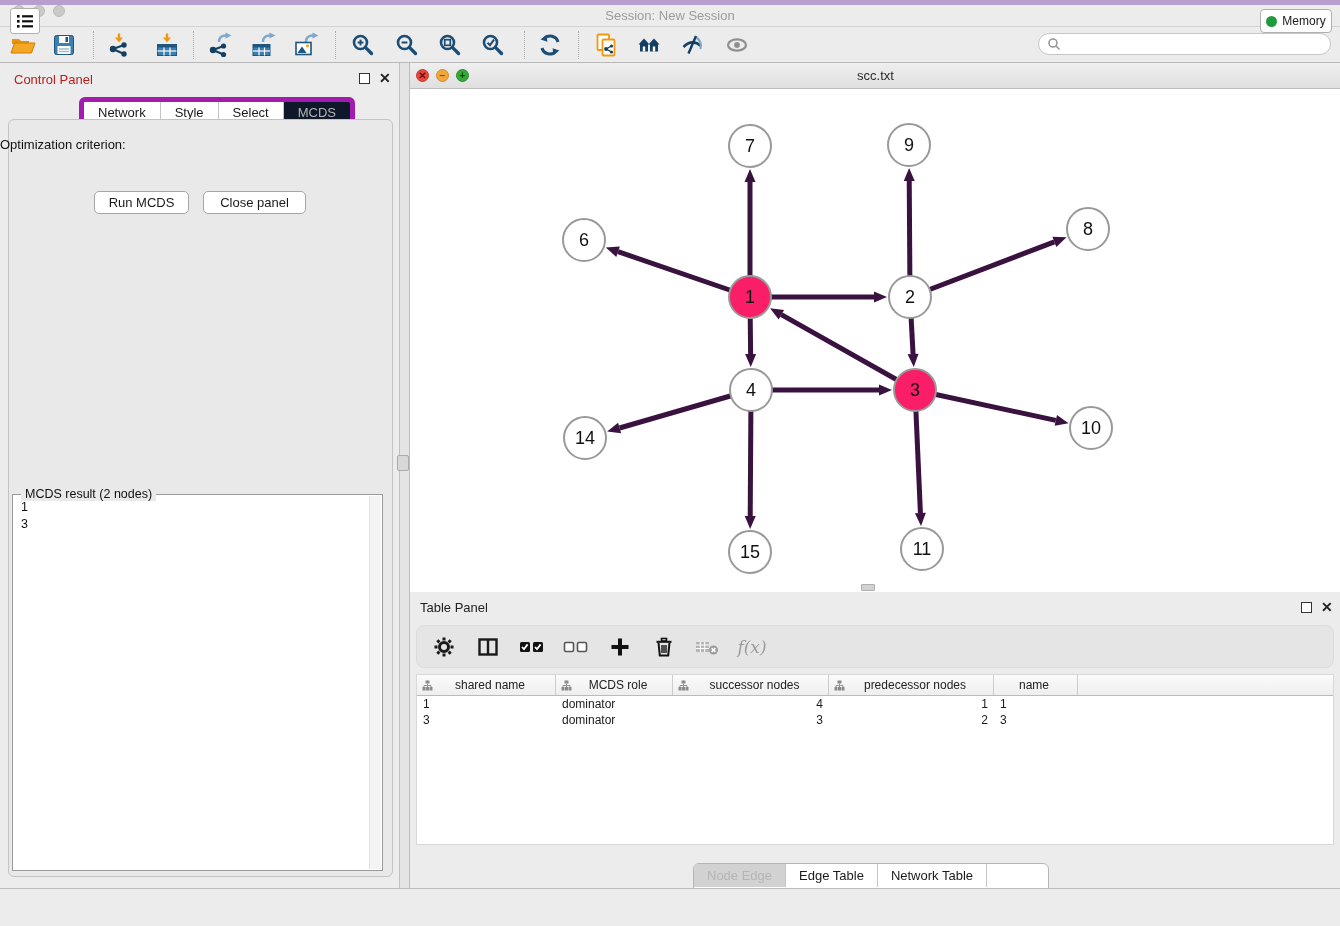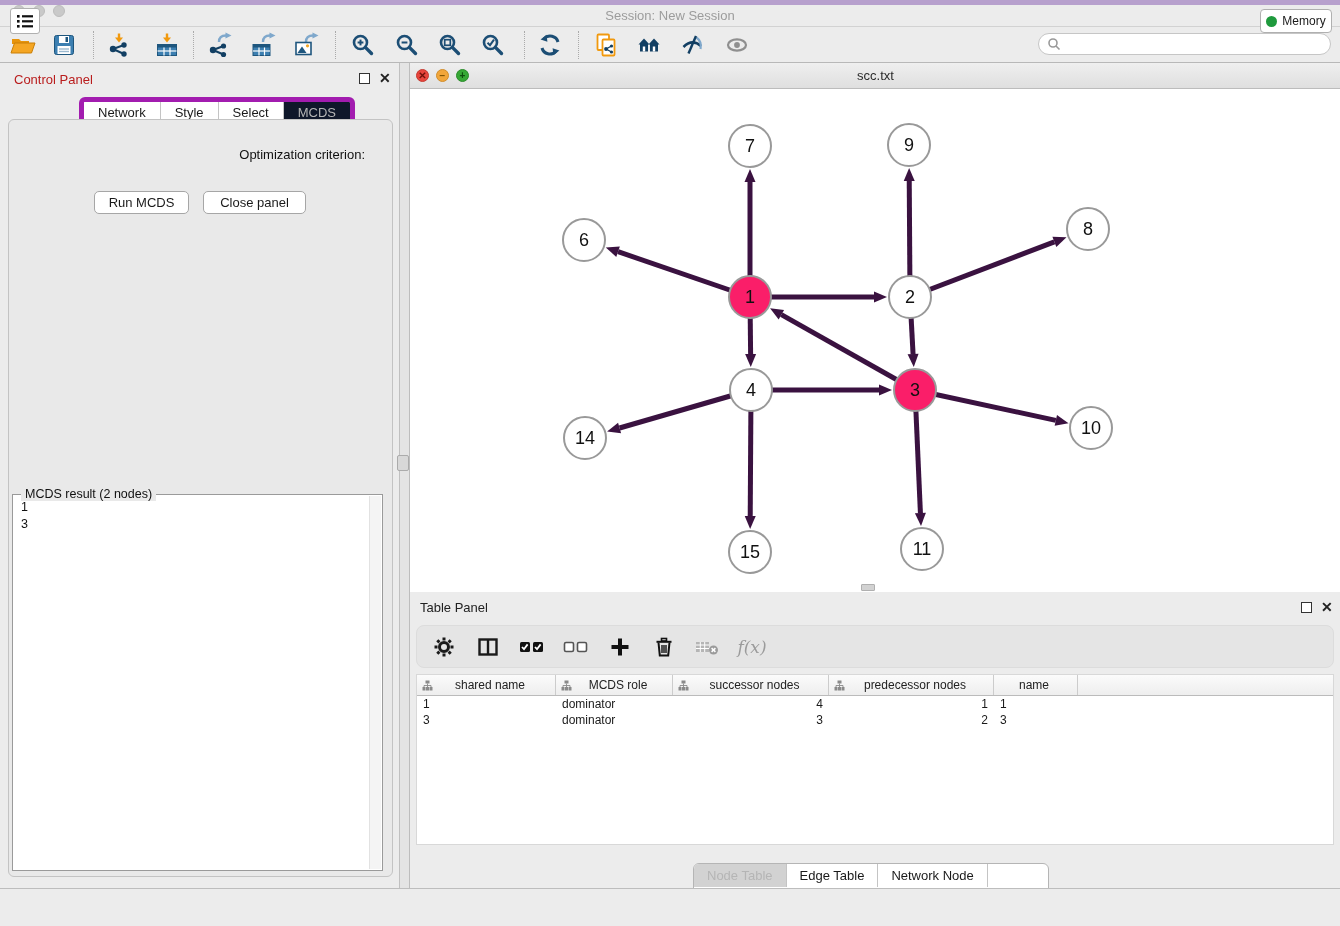--- a/index.html
+++ b/index.html
@@ -27,21 +27,21 @@
   
   #cpanel{left:0;top:63px;width:400px;height:825px;background:#ececec;border-right:1px solid #c0c0c0;}
   #cpanel-title{left:14px;top:9px;font-size:13px;color:#b91c1c;}
   .panel-float{width:11px;height:11px;border:1.5px solid #333;background:#fff;}
   .panel-close{font-size:14px;font-weight:bold;color:#222;line-height:12px;}
   #cp-tabs{left:79px;top:34px;display:flex;border:5px solid #a21caf;border-radius:6px;overflow:hidden;background:#fff;}
   .cp-tab{height:22px;line-height:22px;padding:0 14px;font-size:13px;background:#fff;border-right:1px solid #c4c4c4;}
   .cp-tab:last-child{border-right:none;}
   .cp-tab.active{background:#0f172a;color:#b4b4b4;}
   #cp-body{left:8px;top:56px;width:385px;height:758px;background:#e9e9e9;border:1px solid #c3c3c3;border-radius:6px;}
-  #optlabel{left:0;top:84px;width:365px;text-align:right;font-size:13px;color:#111;}
+  #optlabel{left:0;top:74px;width:365px;text-align:left;font-size:13px;color:#111;}
   #criterion{left:44px;top:95px;width:311px;height:23px;background:#fff;border:1px solid #a6a6a6;border-radius:5px;
              font-size:13px;line-height:21px;padding:0 24px 0 10px;display:flex;justify-content:space-between;align-items:center;}
   .btn{height:23px;background:#fff;border:1px solid #a6a6a6;border-radius:5px;font-size:13px;
        display:flex;align-items:center;justify-content:center;}
   #run-btn{left:94px;top:128px;width:95px;}
   #close-btn{left:203px;top:128px;width:103px;}
   #resultbox{left:12px;top:431px;width:371px;height:377px;background:#fff;border:1px solid #9a9a9a;}
   #resultlegend{left:8px;top:-8px;background:#e9e9e9;padding:0 4px;font-size:12.5px;color:#111;}
   #resultlines{left:0;top:4px;padding:0 8px;font-size:12.5px;line-height:17px;color:#111;}
   #resultscroll{right:1px;top:1px;width:12px;height:373px;background:#f4f4f4;border-left:1px solid #e2e2e2;}
@@ -565,23 +565,23 @@
             <div class="td" style="width: 139px; text-align: left;">3</div>
             <div class="td" style="width: 117px; text-align: left;">dominator</div>
             <div class="td" style="width: 156px; text-align: right;">3</div>
             <div class="td" style="width: 165px; text-align: right;">2</div>
             <div class="td" style="width: 84px; text-align: left;">3</div>
           </div>
         </div>
     </div>
 
     <div class="abs" id="tp-tabs">
-      <div class="tp-tab active">Node Table</div>
+      <div class="tp-tab active">Node Edge</div>
       <div class="tp-tab">Edge Table</div>
-      <div class="tp-tab">Network Node</div>
+      <div class="tp-tab">Network Table</div>
       <div class="tp-tab">Motifs</div>
     </div>
   </div>
 
   <div class="abs" id="statusbar"></div>
   <div class="abs" id="listbtn">
     <span style="display:flex;">
       <svg width="18" height="15" viewBox="0 0 18 15">
           <g fill="#111">
             <rect x="1" y="1" width="2.6" height="2.6"></rect>

